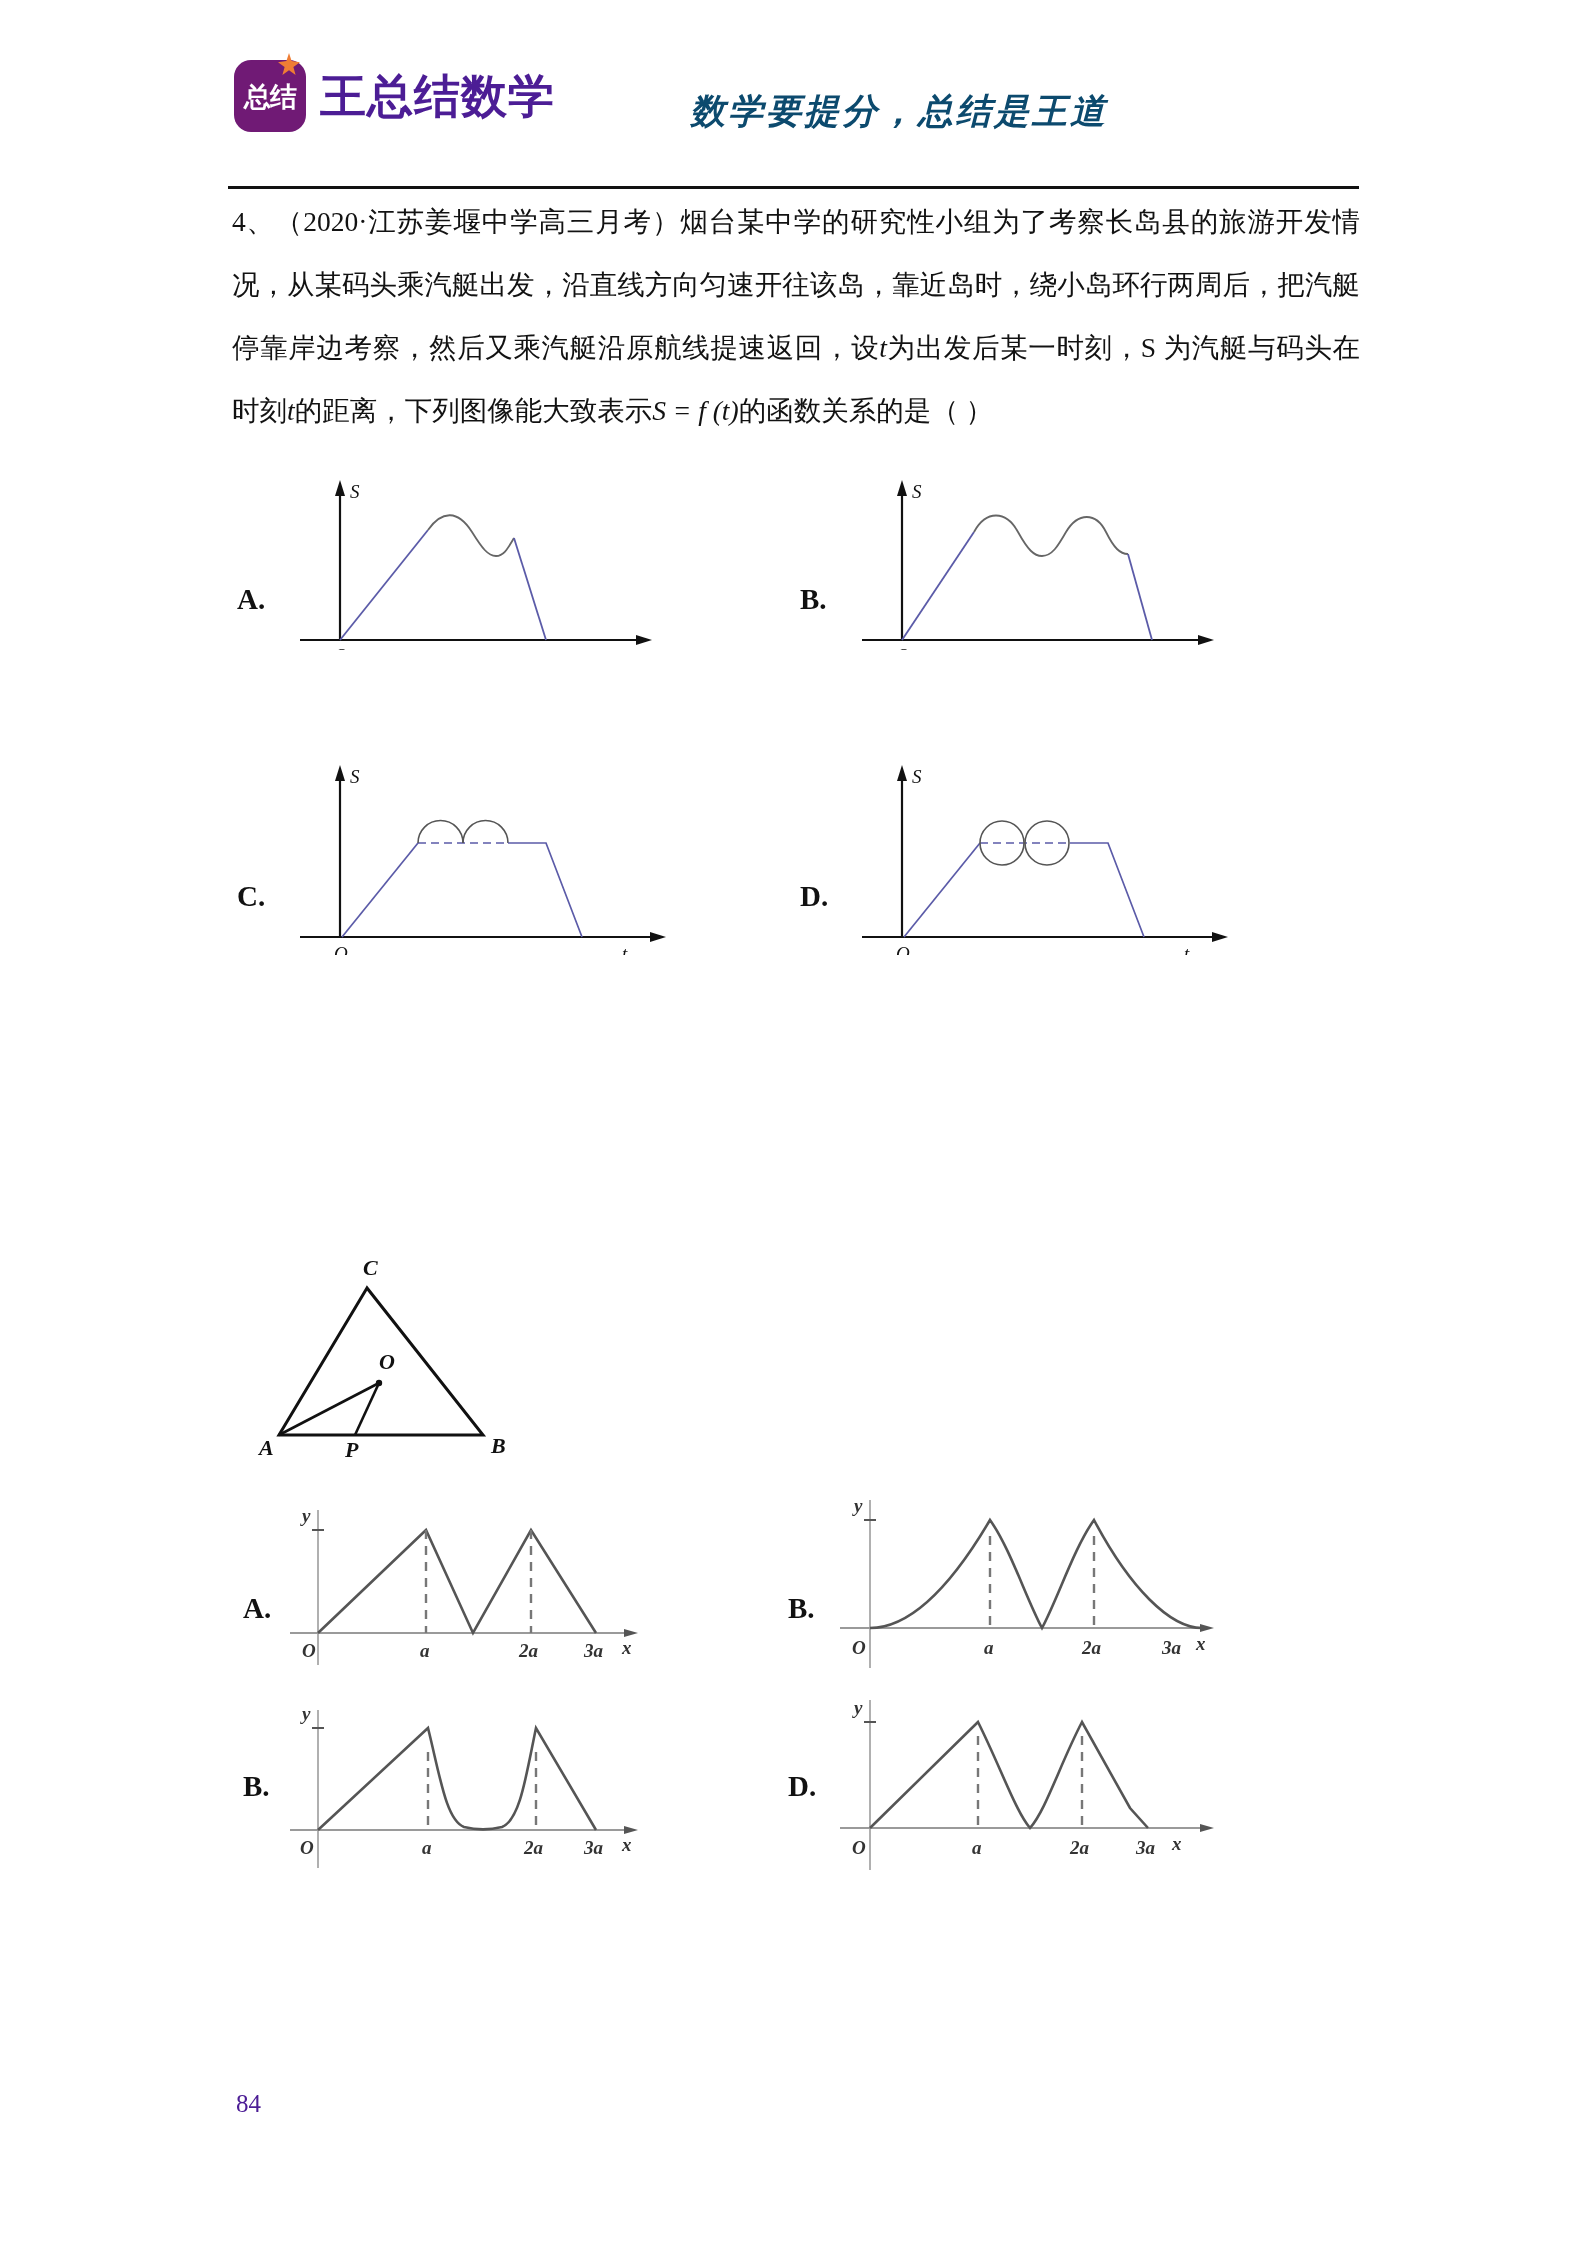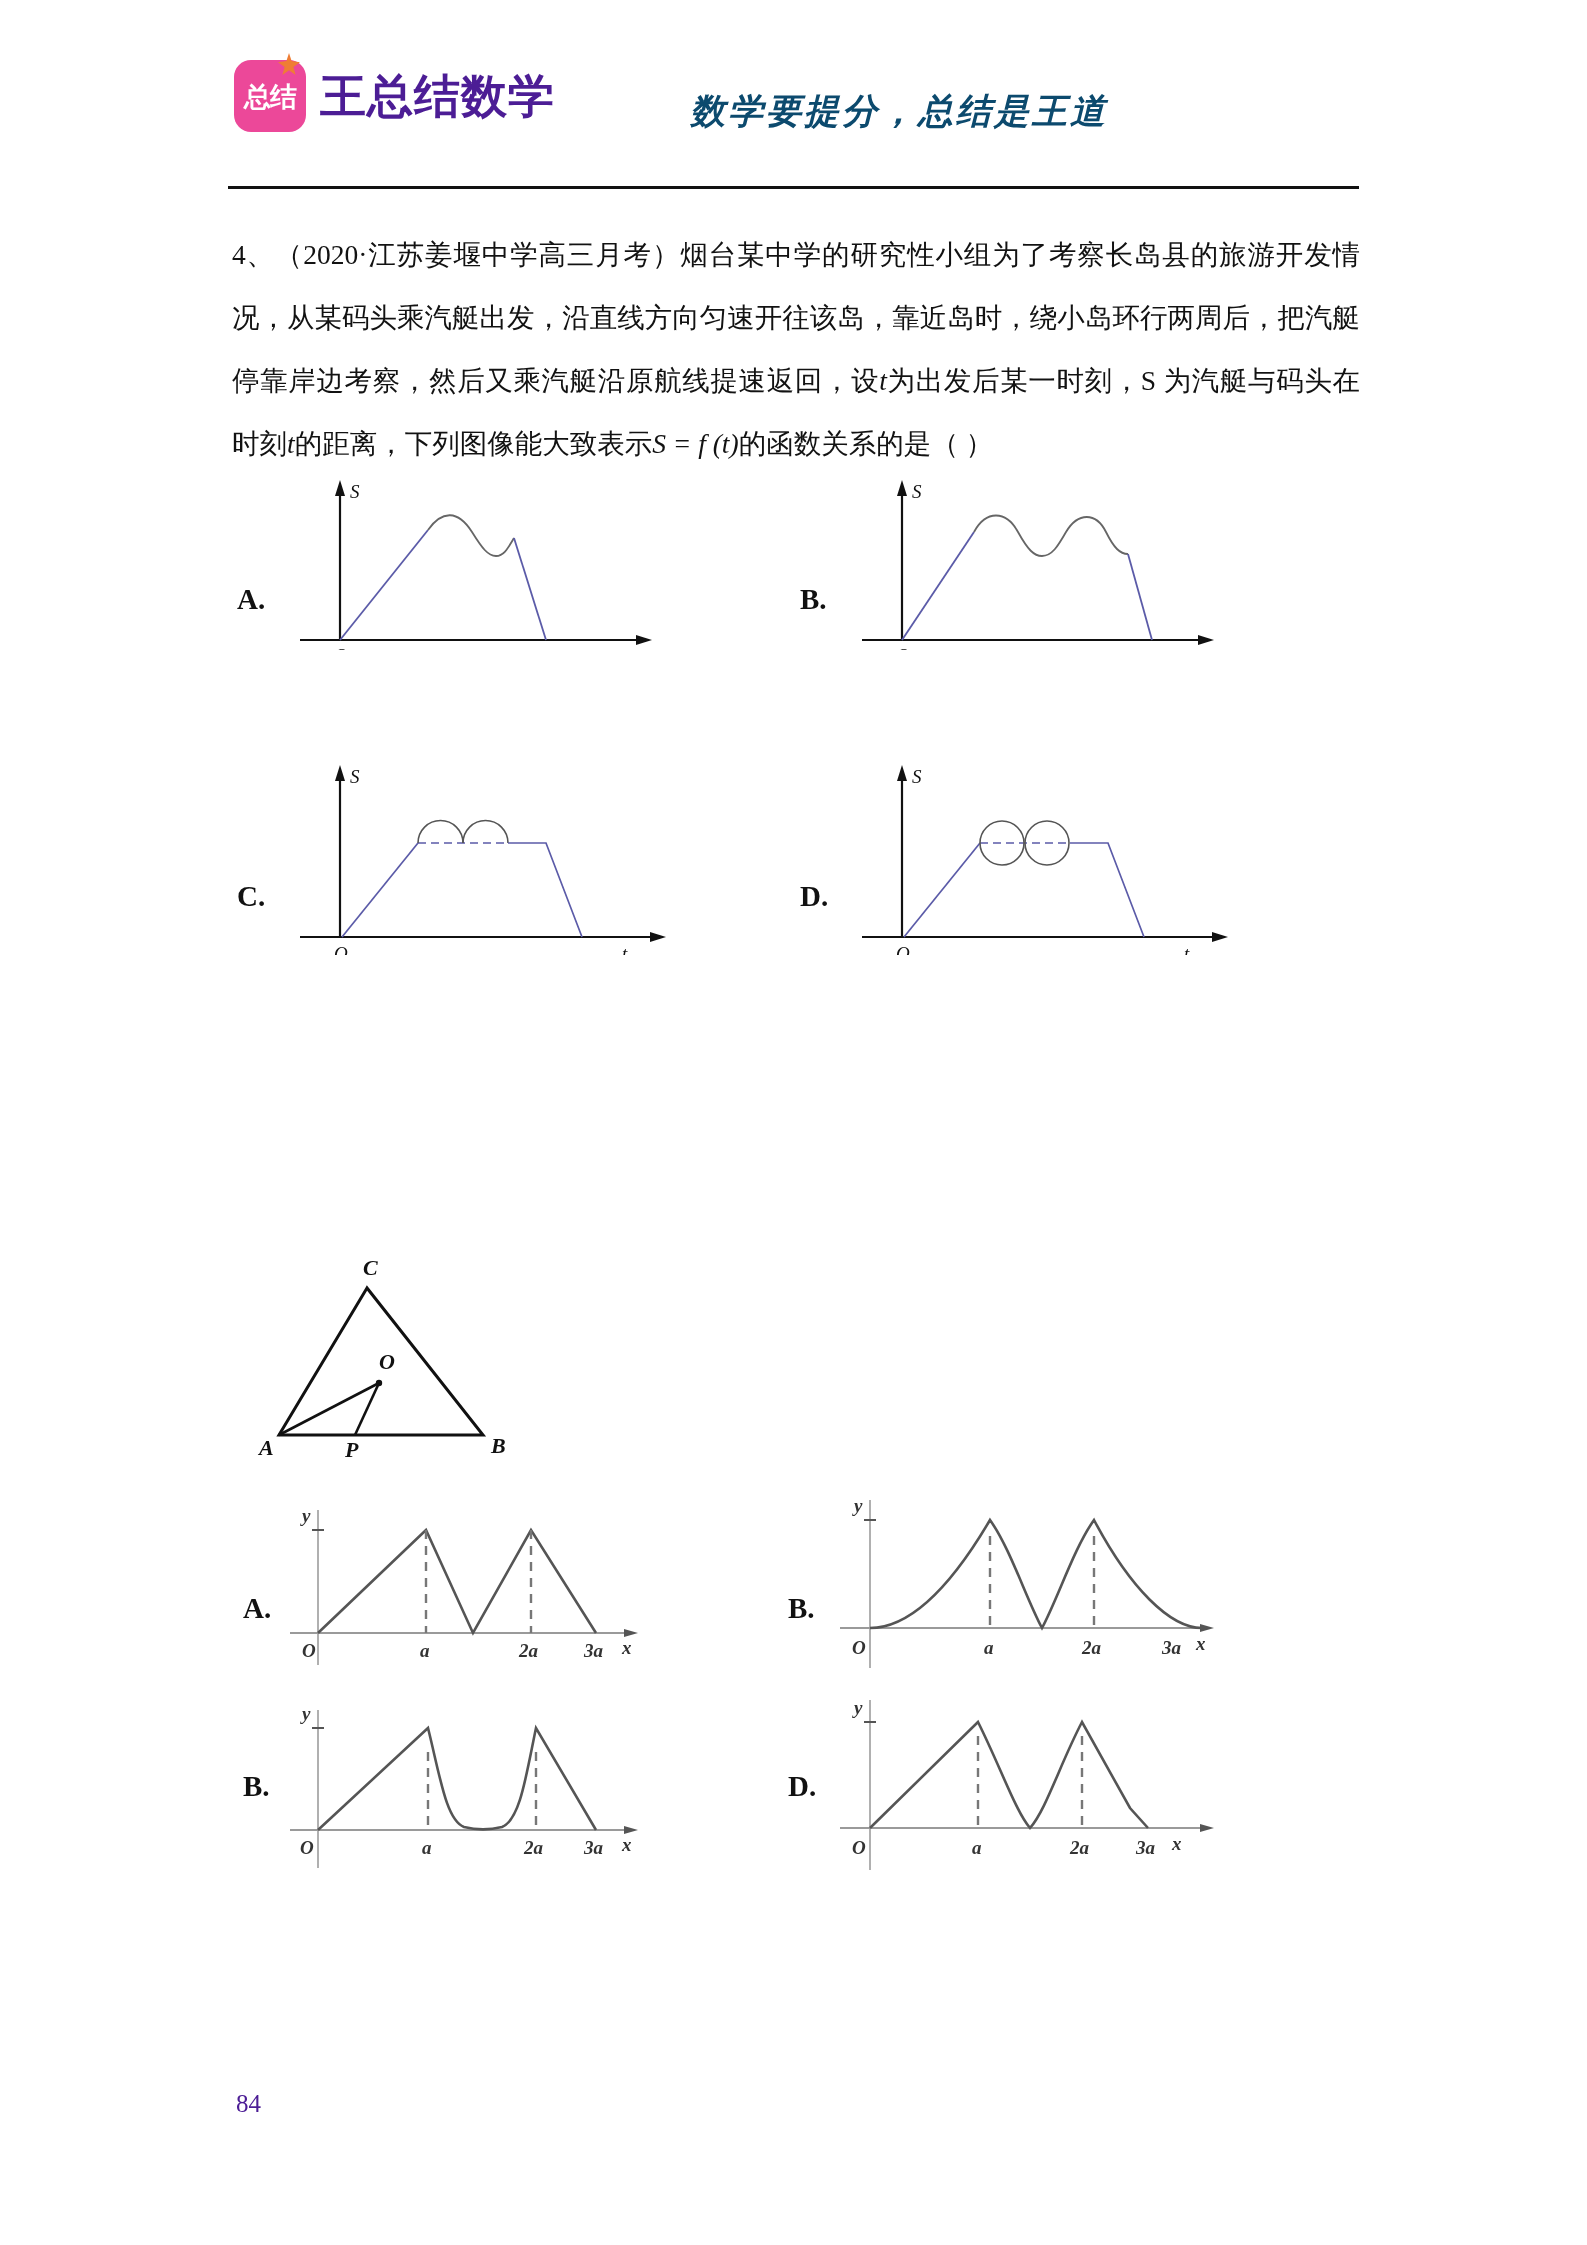--- a/index.html
+++ b/index.html
@@ -34,21 +34,21 @@
     top: 8px;
     display: flex;
     align-items: center;
     gap: 14px;
   }
   .logo-badge {
     position: relative;
     width: 72px;
     height: 72px;
     border-radius: 17px;
-    background: #ec4899;
+    background: #701a75;
     display: flex;
     align-items: center;
     justify-content: center;
     box-sizing: border-box;
   }
   .logo-badge .badge-text {
     color: #ffffff;
     font-family: "DejaVu Sans", sans-serif;
     font-size: 27px;
     font-weight: 700;
@@ -94,21 +94,21 @@
   
   .qtext {
     position: absolute;
     left: 232px;
     width: 1128px;
     font-size: 27.5px;
     line-height: 63px;
     text-align: justify;
     color: #121212;
   }
-  #q4-text { top: 223px; }
+  #q4-text { top: 190px; }
   #q5-text { top: 1062px; }
   .it { font-style: italic; font-family: "Liberation Serif", serif; }
 
   
   .opt-label {
     position: absolute;
     font-size: 29px;
     font-weight: bold;
     font-family: "Liberation Serif", serif;
     color: #111;

